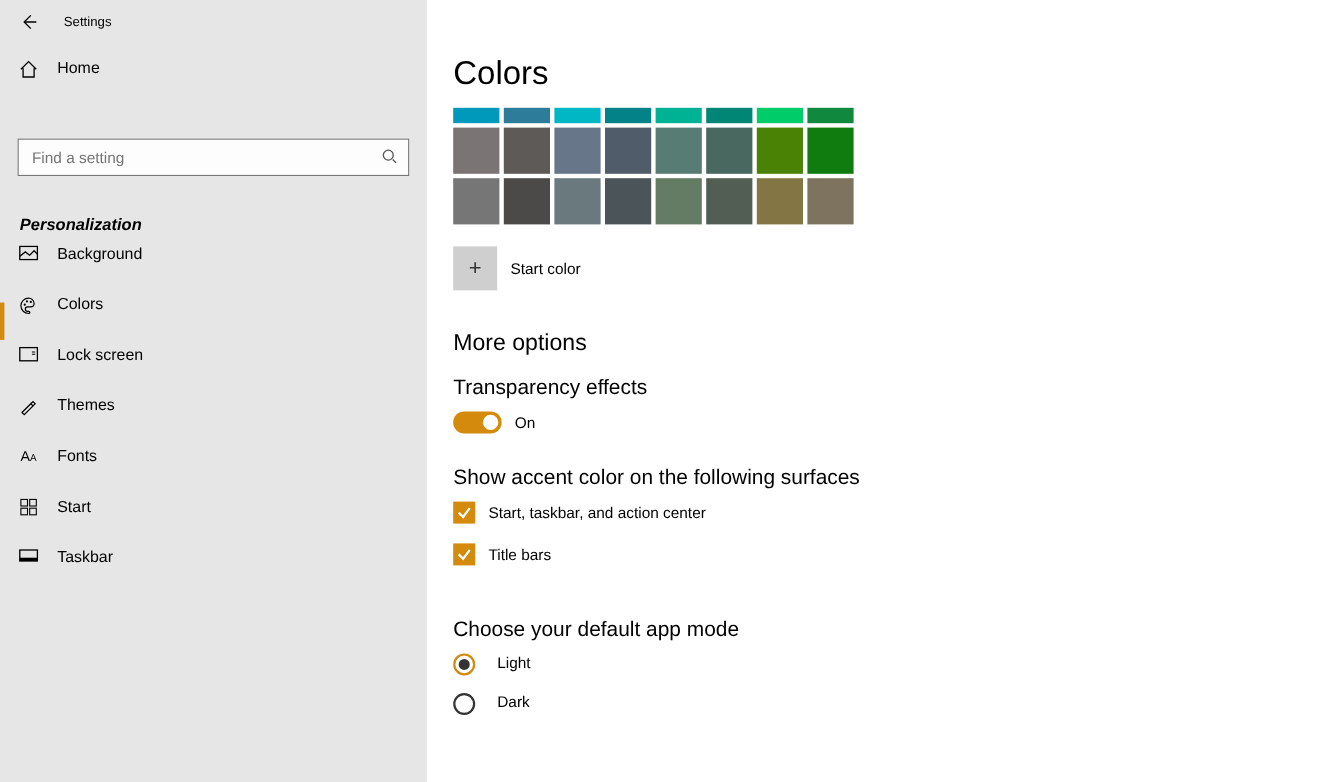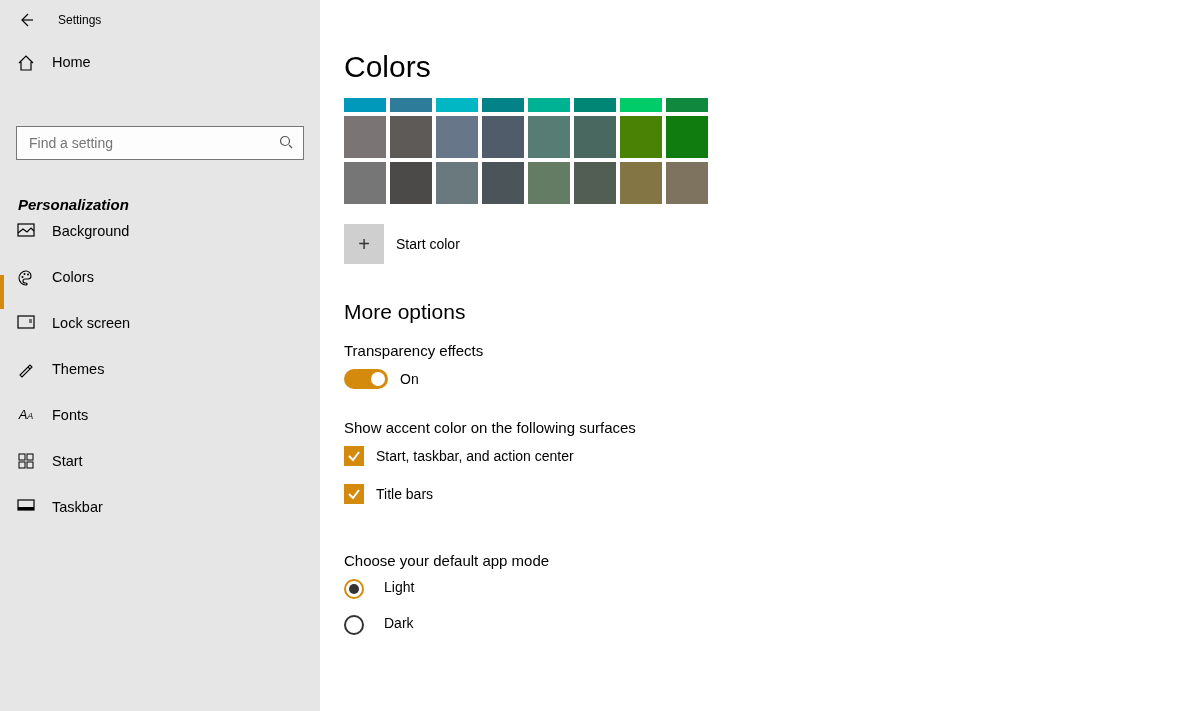--- a/index.html
+++ b/index.html
@@ -12,21 +12,21 @@
     background: #fff;
   }
   .app {
     display: flex;
     width: 1198px;
     height: 711px;
     overflow: hidden;
   }
   
   .sidebar {
-    width: 320px;
+    width: 388px;
     background: #e6e6e6;
     box-sizing: border-box;
     display: flex;
     flex-direction: column;
   }
   .titlebar {
     height: 40px;
     display: flex;
     align-items: center;
     gap: 24px;
@@ -38,21 +38,21 @@
   }
   .nav-row {
     height: 48px;
     display: flex;
     align-items: flex-start;
     gap: 16px;
     padding: 0 16px;
     cursor: pointer;
     position: relative;
   }
-  .nav-row .nav-icon { width: 20px; display:flex; justify-content:center;font-style:italic; }
+  .nav-row .nav-icon { width: 20px; display:flex; justify-content:center; }
   .nav-row.active::before {
     content: '';
     position: absolute;
     left: 0;
     top: 6px;
     bottom: 6px;
     width: 4px;
     background: #d38a0d;
   }
   .nav-row .label {
@@ -128,21 +128,21 @@
     font-size: 20px;
     color:#333;
   }
 
   h2.subhead {
     font-weight: 400;
     font-size: 21px;
     margin: 0 0 18px 0;
   }
   .setting-label {
-    font-size: 15px;
+    font-size: 19px;
     margin-bottom: 10px;
   }
   .toggle-row {
     display:flex;
     align-items:center;
     gap: 12px;
     margin-bottom: 30px;
   }
   .toggle {
     width: 44px;

